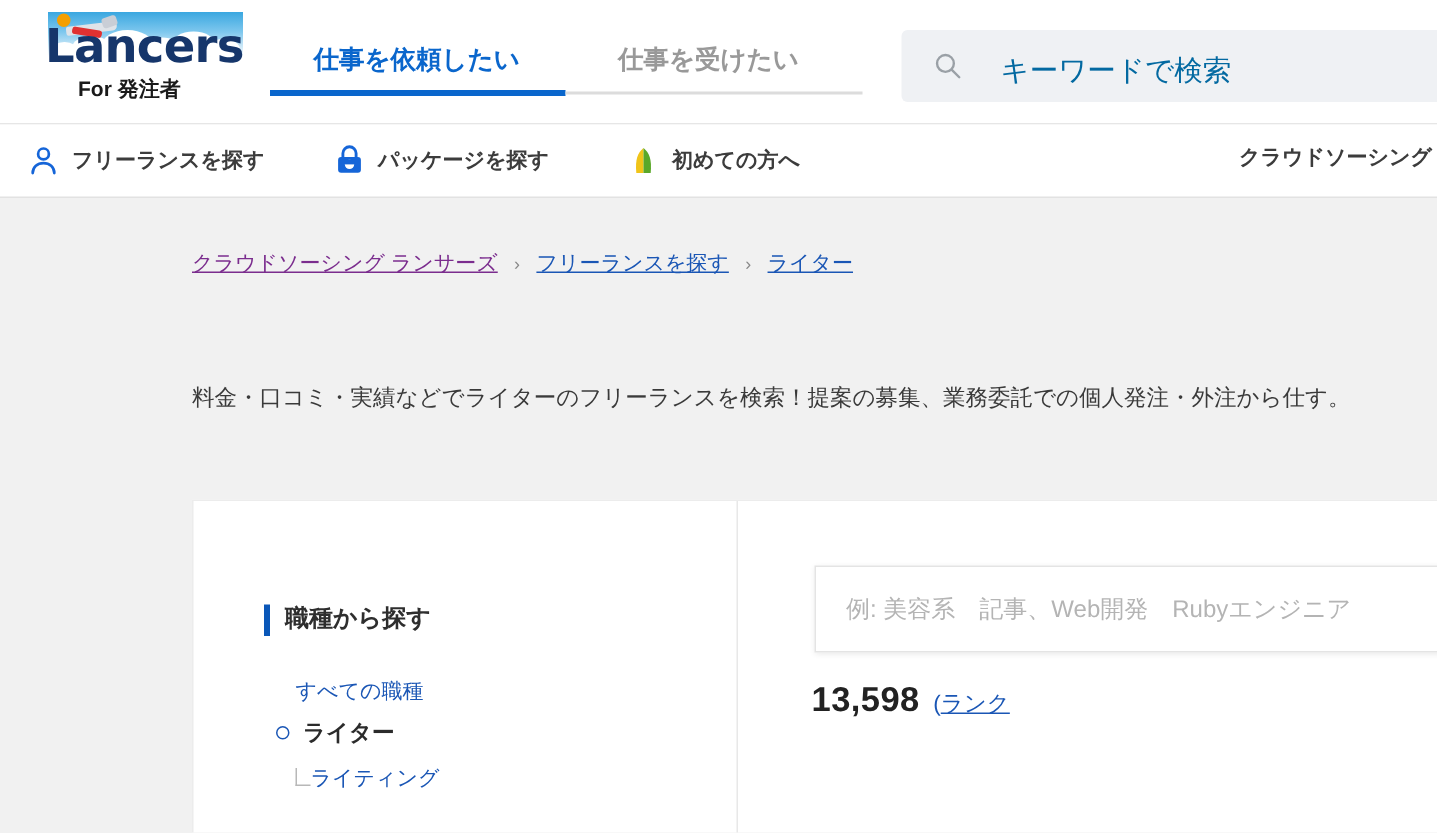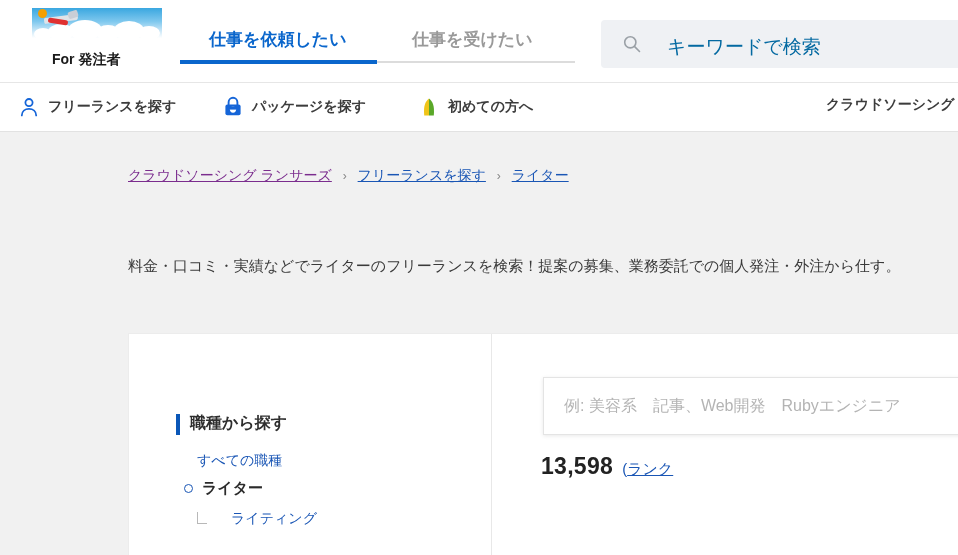--- a/index.html
+++ b/index.html
@@ -274,21 +274,21 @@
     left: 362px;
     top: 0;
     width: 1px;
     height: 260px;
     background: #e8e8e8;
   }
 
   .facet-heading {
     position: absolute;
     left: 47px;
-    top: 79px;
+    top: 68px;
     font-size: 16px;
     font-weight: bold;
     color: #2e2e2e;
     white-space: nowrap;
     padding-left: 14px;
   }
   .facet-heading::before {
     content: "";
     position: absolute;
     left: 0;
@@ -329,21 +329,21 @@
   }
   .facet-child {
     position: absolute;
     left: 68px;
     top: 176px;
     font-size: 14px;
     color: #1a56b5;
     white-space: nowrap;
     display: flex;
     align-items: flex-end;
-    gap: 24px;
+    gap: 0;
     cursor: pointer;
   }
   .tree-elbow {
     display: inline-block;
     width: 9px;
     height: 11px;
     border-left: 1.5px solid #b8b8b8;
     border-bottom: 1.5px solid #b8b8b8;
     margin-bottom: 4px;
   }
@@ -409,20 +409,21 @@
       <div class="logo-cloud c2"></div>
       <div class="logo-cloud c3"></div>
       <div class="logo-cloud c4"></div>
       <div class="logo-cloud c5"></div>
       <div class="plane">
         <div class="plane-dot"></div>
         <div class="plane-body"></div>
         <div class="plane-tail"></div>
         <div class="plane-wing"></div>
       </div>
+      <div class="logo-word">Lancers</div>
     </div>
     <div class="logo-sub">For 発注者</div>
   </div>
 
   <div class="tabs">
     <div class="tab tab-active">仕事を依頼したい</div>
     <div class="tab tab-inactive">仕事を受けたい</div>
     <div class="tab-underline tab-underline-active"></div>
     <div class="tab-underline tab-underline-rest"></div>
   </div>

